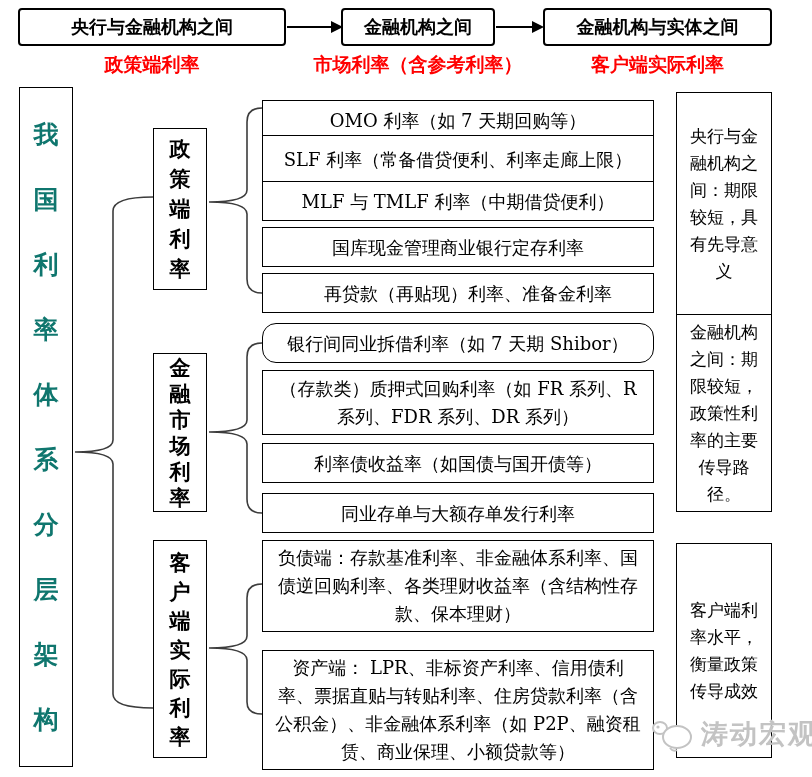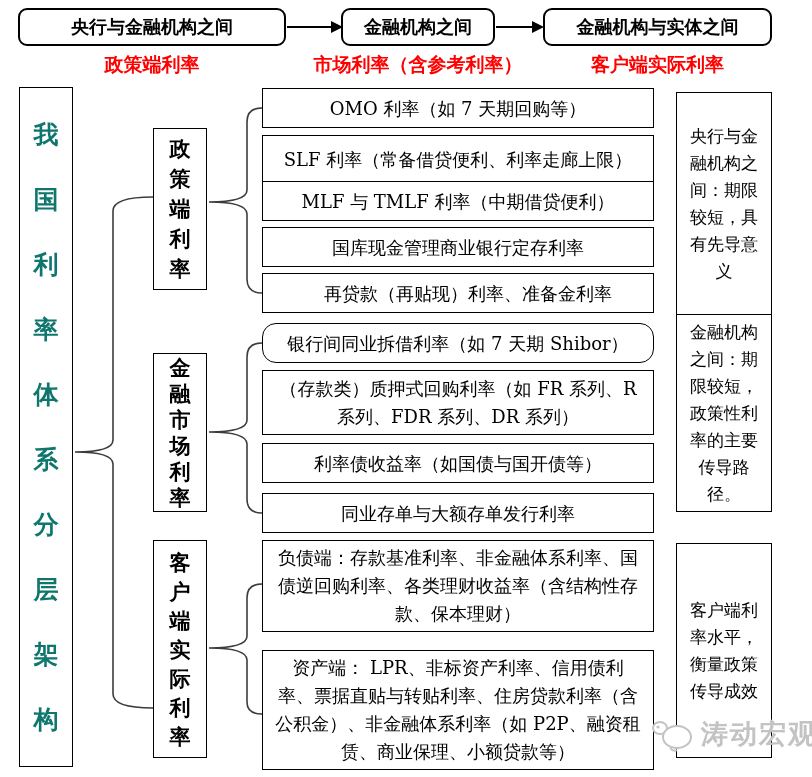--- a/index.html
+++ b/index.html
@@ -2,21 +2,21 @@
 <html><head>
 <meta charset="utf-8">
 <style>
   html,body{margin:0;padding:0;background:#ffffff;}
   .canvas{
     position:relative;width:812px;height:777px;background:#ffffff;
     font-family:"DejaVu Serif","DejaVu Sans",serif;color:#000;overflow:hidden;
   }
   
   .flow-node{
-    position:absolute;top:8px;height:38px;border:2px solid #000;border-radius:9px;
+    position:absolute;top:8px;height:38px;border:2px solid #000;border-radius:4px;
     display:flex;align-items:center;justify-content:center;
     font-weight:bold;font-size:18px;background:#fff;box-sizing:border-box;white-space:nowrap;
   }
   .fn0{left:18px;width:268px;}
   .fn1{left:341px;width:154px;}
   .fn2{left:543px;width:229px;}
   .sublabel{
     position:absolute;top:52px;height:26px;color:#FF0000;font-weight:bold;font-size:19px;
     display:flex;align-items:center;justify-content:center;white-space:nowrap;
   }
@@ -44,21 +44,21 @@
   .cat-text{width:26px;text-align:center;word-break:break-all;}
   .cat0 .cat-text{line-height:30px;}
   .cat1 .cat-text{line-height:26px;}
   .cat2 .cat-text{line-height:29px;}
   
   .item{
     position:absolute;left:262px;width:392px;border:1.5px solid #000;background:#fff;
     display:flex;align-items:center;justify-content:center;text-align:center;
     font-size:18px;line-height:27px;padding:0 12px;box-sizing:border-box;
   }
-  .g0i0{top:88px;height:40px;}
+  .g0i0{top:100px;height:40px;}
   .g0i1{top:135px;height:48px;}
   .g0i2{top:181px;height:40px;}
   .g0i3{top:227px;height:40px;}
   .g0i4{top:273px;height:40px;padding-left:32px;}
   .g1i0{top:323px;height:40px;border-radius:14px;}
   .g1i1{top:370px;height:65px;line-height:28px;}
   .g1i2{top:443px;height:40px;}
   .g1i3{top:493px;height:40px;}
   .g2i0{top:540px;height:92px;line-height:28px;}
   .g2i1{top:650px;height:120px;line-height:28px;}

